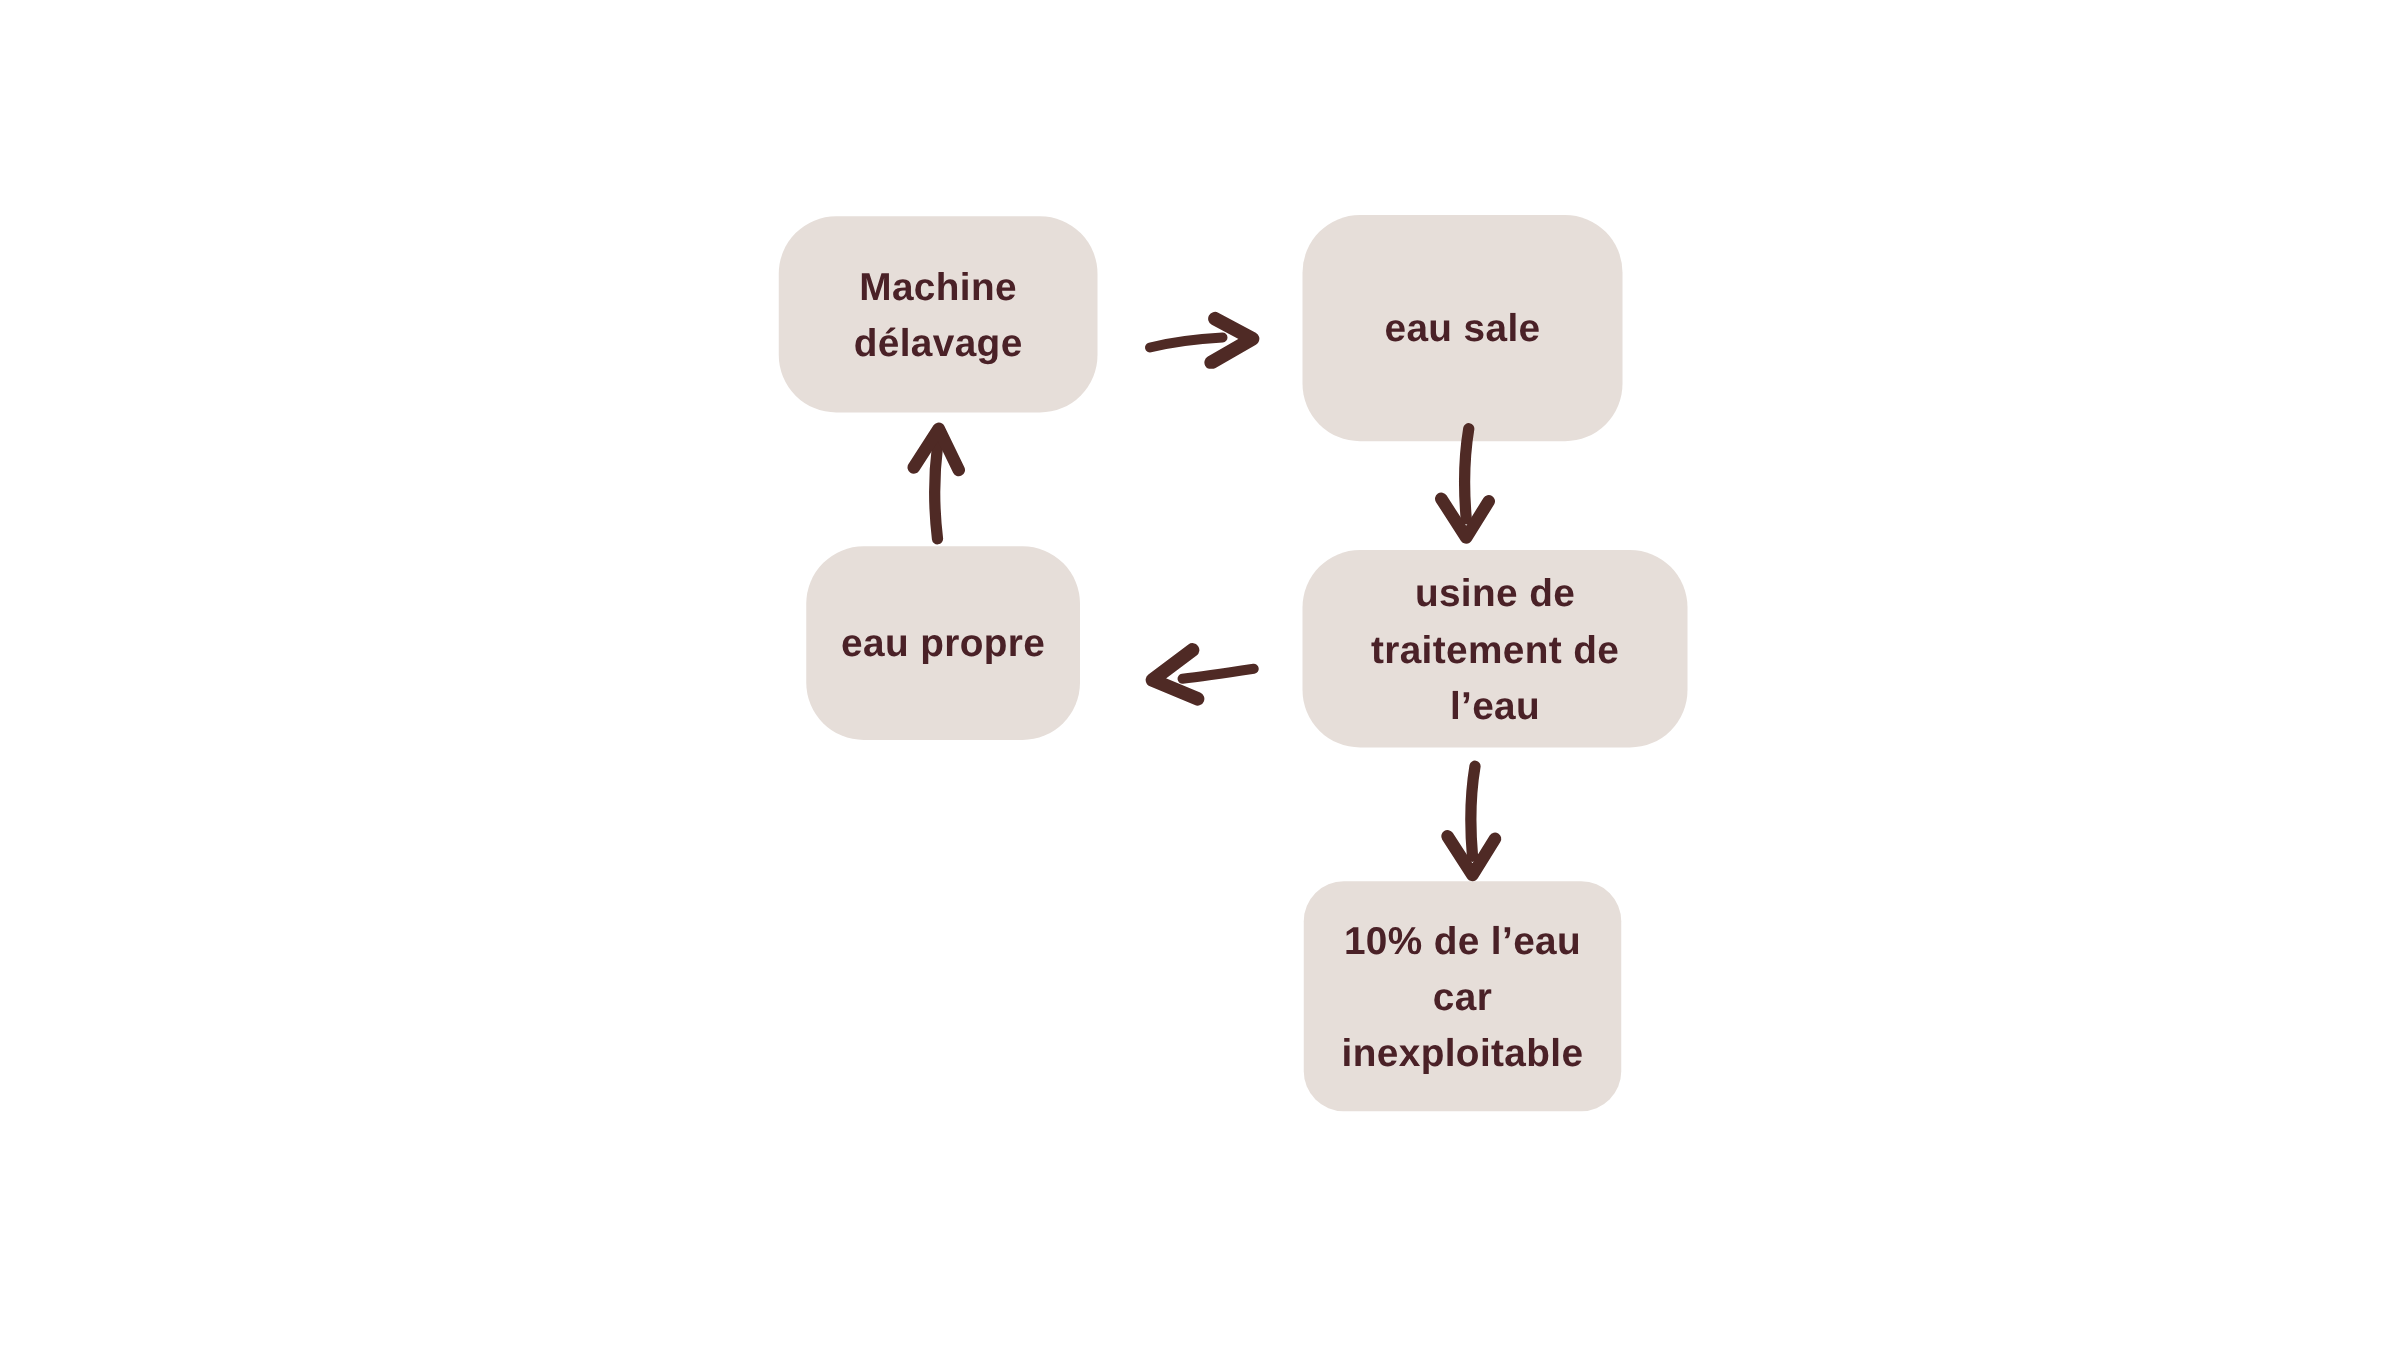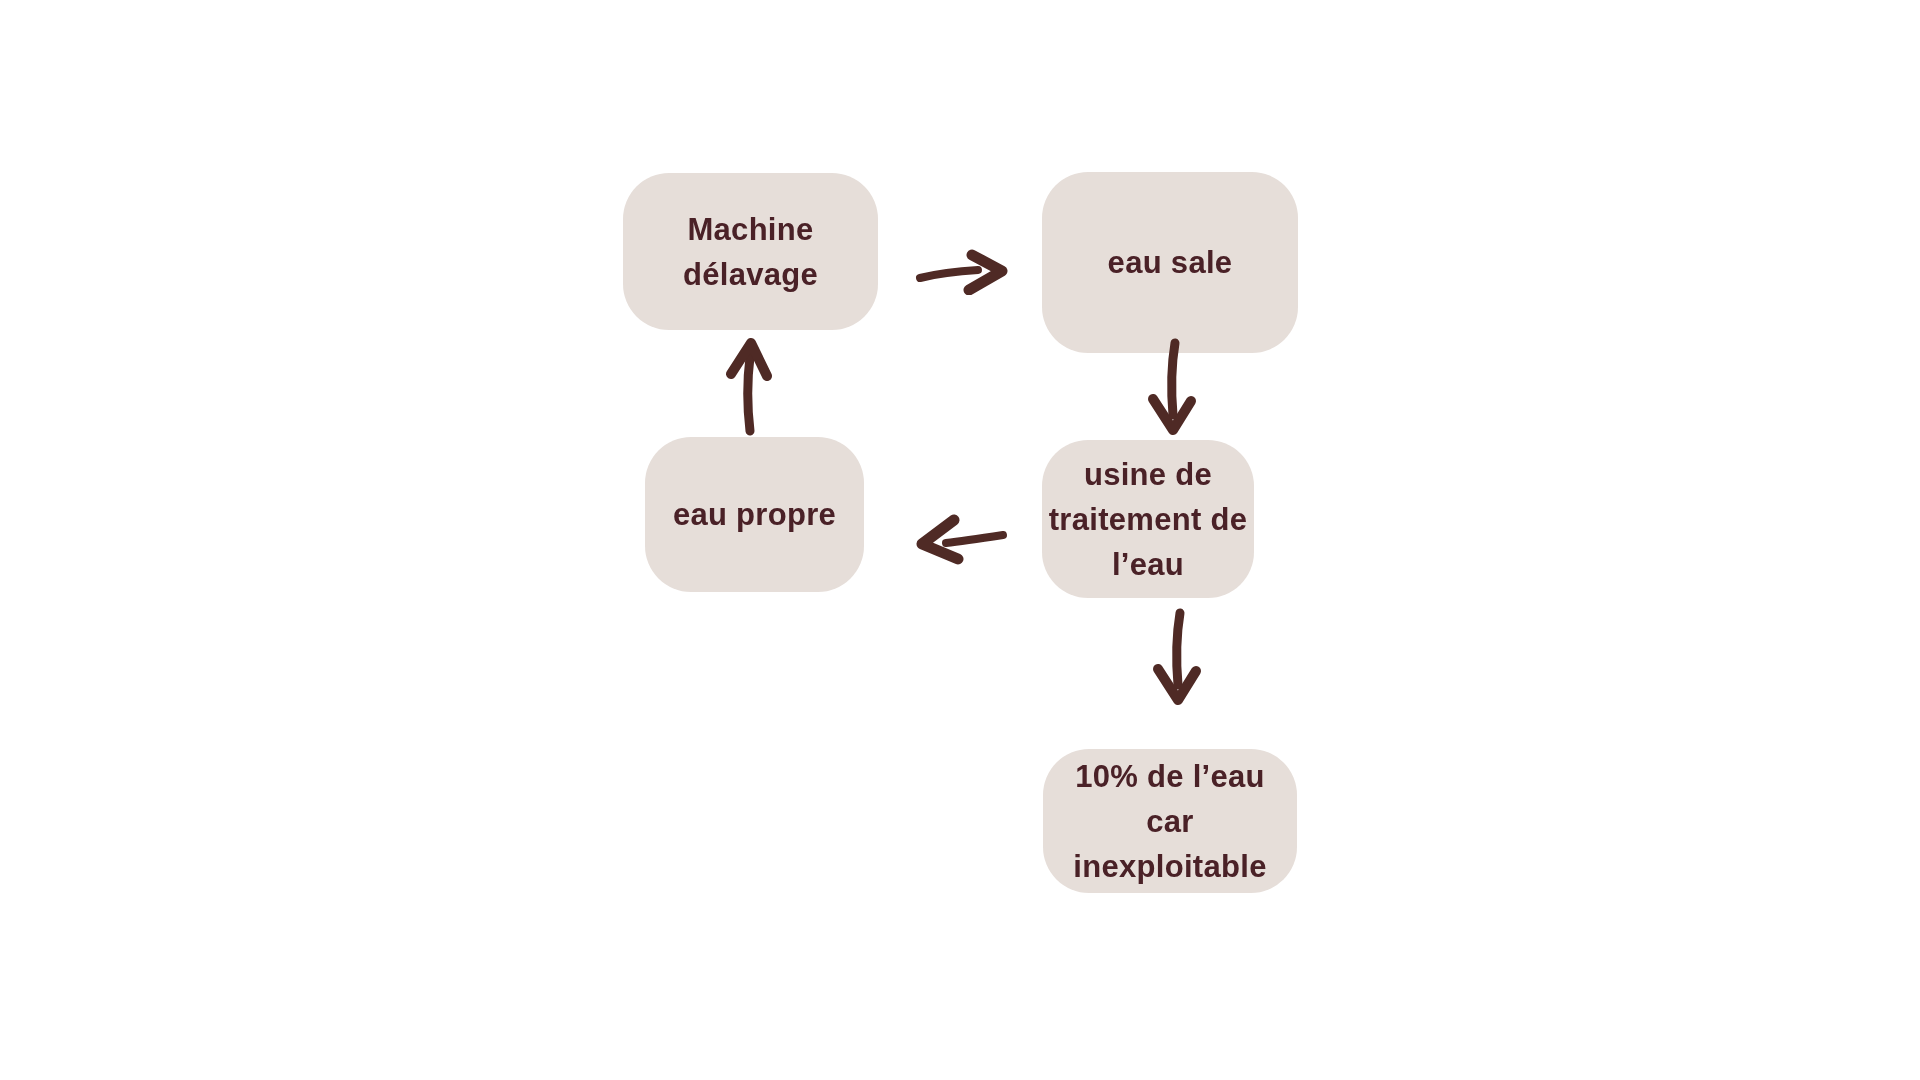--- a/index.html
+++ b/index.html
@@ -31,22 +31,22 @@
     font-weight: 700;
     font-size: 31px;
     line-height: 45px;
     letter-spacing: 0.3px;
   }
   .node .line { white-space: nowrap; }
   
   #node-machine-delavage { left: 623px;  top: 173px; width: 255px; height: 157px; }
   #node-eau-sale         { left: 1042px; top: 172px; width: 256px; height: 181px; }
   #node-eau-propre       { left: 645px;  top: 437px; width: 219px; height: 155px; text-align: right; }
-  #node-usine-traitement { left: 1042px; top: 440px; width: 212px; height: 158px; }
-  #node-eau-rejetee      { left: 1043px; top: 749px; width: 254px; height: 144px; }
+  #node-usine-traitement { left: 1042px; top: 440px; width: 308px; height: 158px; }
+  #node-eau-rejetee      { left: 1043px; top: 705px; width: 254px; height: 184px; border-radius: 32px; }
   
   .arrow { position: absolute; }
   .arrow svg { display: block; width: 100%; height: 100%; }
   .arrow path {
     fill: none;
     stroke: var(--arrow);
     stroke-linecap: round;
     stroke-linejoin: round;
   }
   #arrow-a-to-b { left: 915px;  top: 245px; width: 95px; height: 50px; }

